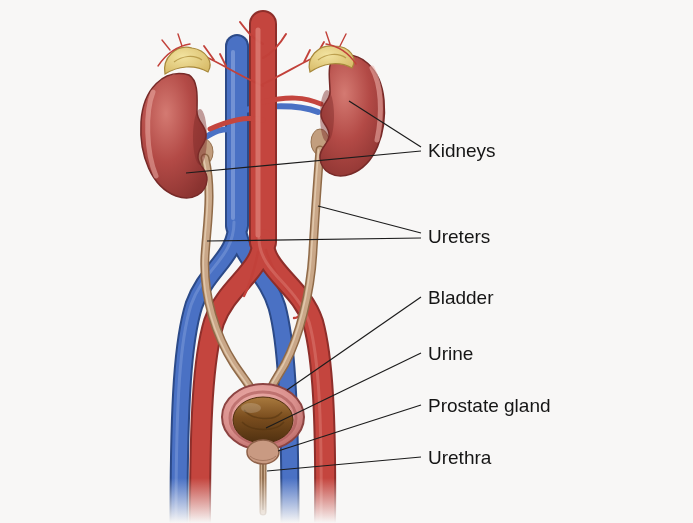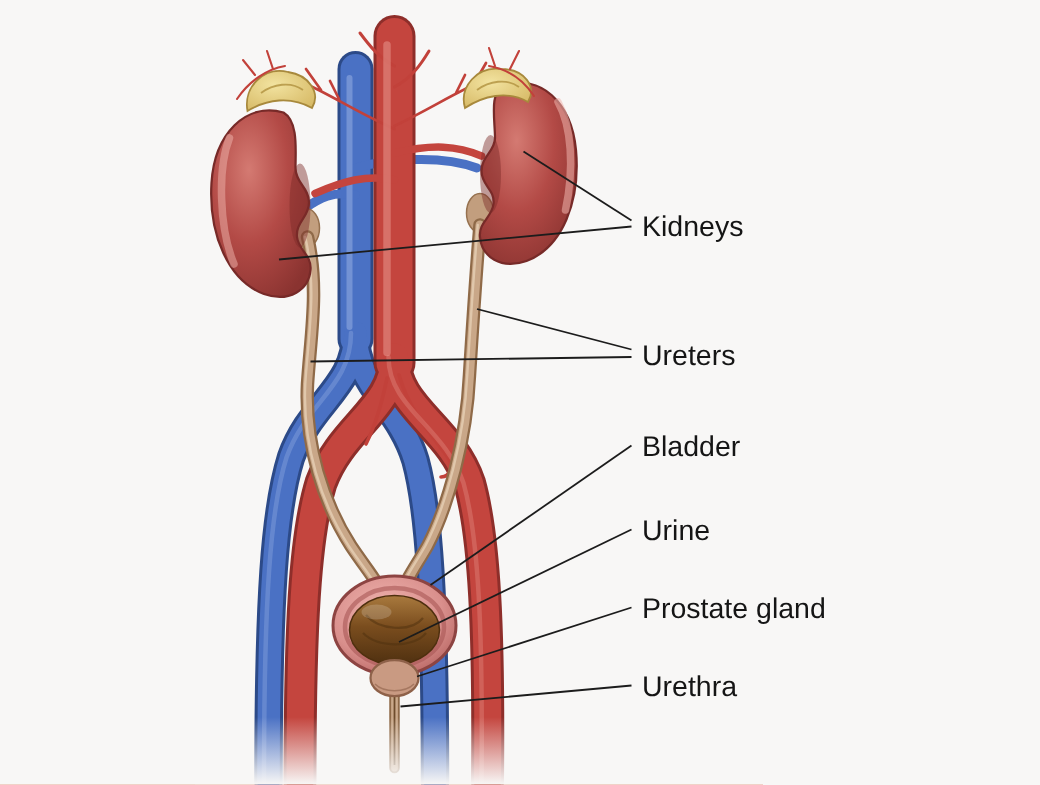--- a/index.html
+++ b/index.html
@@ -1,19 +1,19 @@
 <!DOCTYPE html>
 <html><head>
 <meta charset="utf-8">
 <style>
   html,body{margin:0;padding:0;background:#ffffff;}
   .stage{
     position:relative;
     width:693px;height:523px;
-    background:#c2410c;
+    background:#1d4ed8;
     overflow:hidden;
     font-family:"Liberation Sans", sans-serif;
   }
   svg{display:block;}
   text.diagram-label{
     font-family:"Liberation Sans", sans-serif;
     font-size:19px;
     fill:#151515;
   }
 </style>

